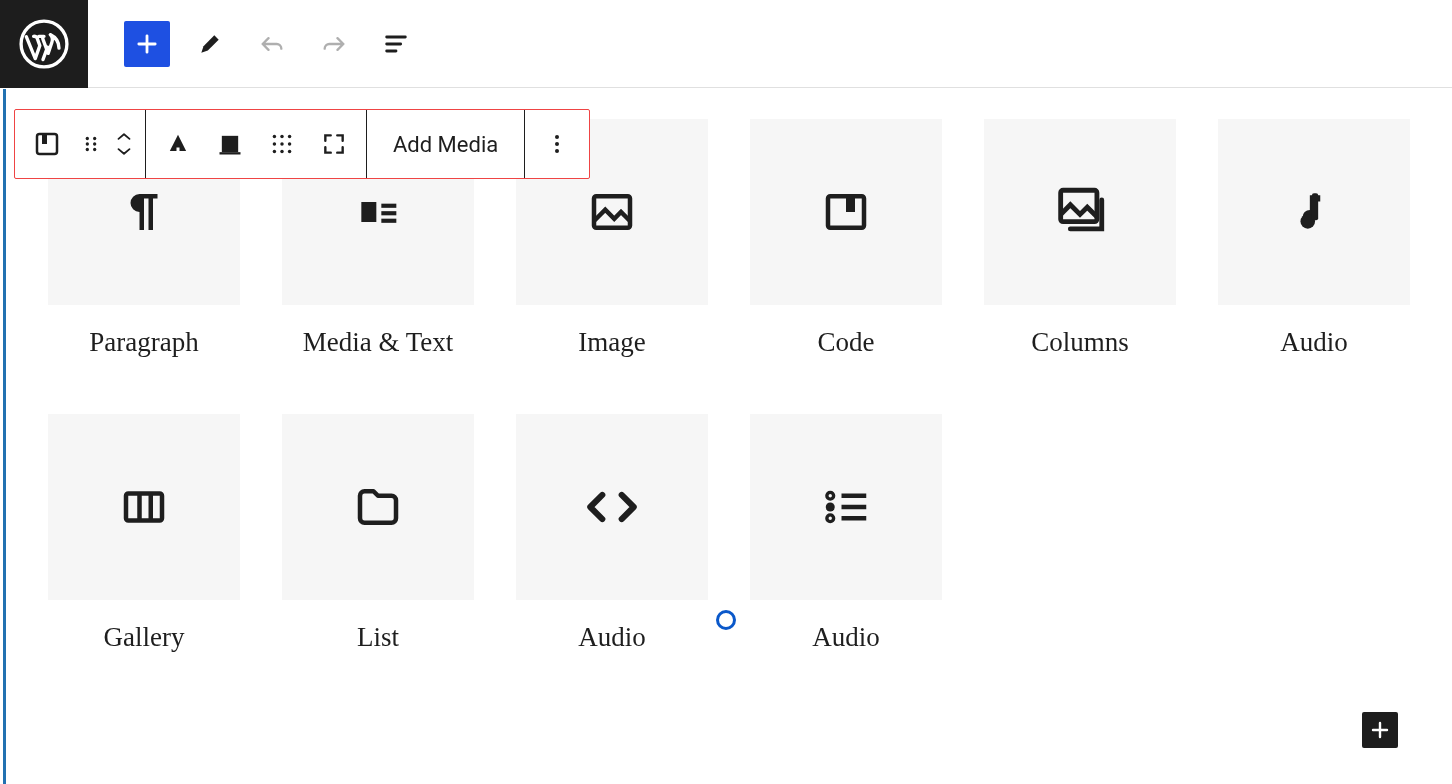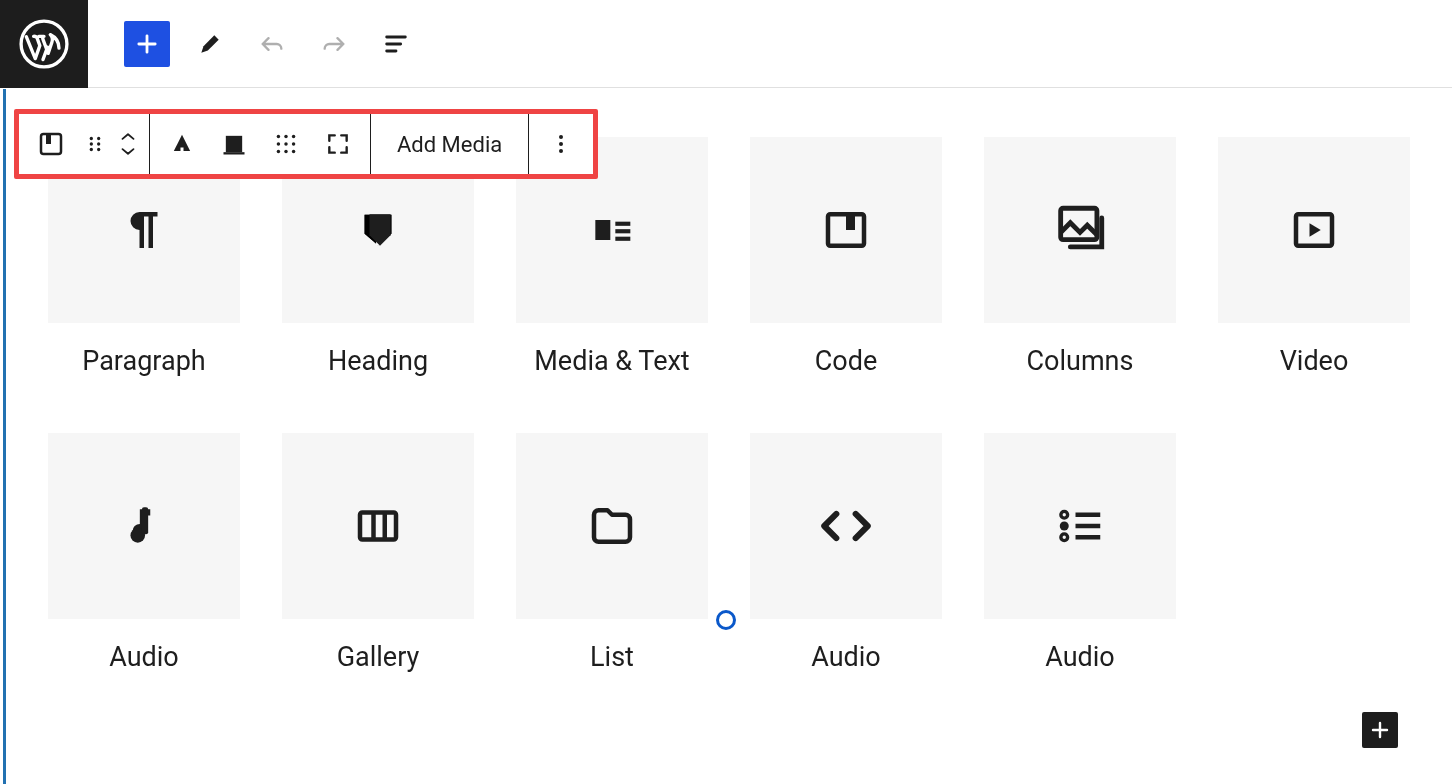--- a/index.html
+++ b/index.html
@@ -7,28 +7,28 @@
     
     .top-bar { display: flex; align-items: center; height: 88px; border-bottom: 1px solid #e0e0e0; }
     .wp-logo { width: 88px; height: 88px; background: #1d1d1d; display: flex; align-items: center; justify-content: center; }
     .wp-logo svg { width: 50px; height: 50px; }
     .toolbar-icons { display: flex; align-items: center; gap: 18px; padding-left: 36px; }
     .add-btn { width: 46px; height: 46px; background: #1e50e2; display: flex; align-items: center; justify-content: center; border-radius: 2px; cursor: pointer; }
     .add-btn svg { width: 28px; height: 28px; }
     .tool-icon { width: 44px; height: 44px; display: flex; align-items: center; justify-content: center; cursor: pointer; }
     .tool-icon.disabled { opacity: 0.35; cursor: default; }
     
-    .block-toolbar { position: absolute; top: 109px; left: 14px; display: flex; background: #fff; border: 5px solid #ef4444; border-radius: 2px; height: 70px; z-index: 10; }
+    .block-toolbar { position: absolute; top: 109px; left: 14px; display: flex; background: #fff; border: 1px solid #ef4444; border-radius: 2px; height: 70px; z-index: 10; }
     .bt-group { display: flex; align-items: center; border-right: 1px solid #1e1e1e; padding: 0 6px; }
     .bt-group:last-child { border-right: none; }
     .bt-btn { width: 52px; height: 52px; display: flex; align-items: center; justify-content: center; cursor: pointer; }
     .bt-move { width: 30px; display: flex; flex-direction: column; align-items: center; justify-content: center; gap: 2px; cursor: pointer; }
     .add-media-btn { padding: 0 20px; font-size: 22px; color: #1e1e1e; display: flex; align-items: center; cursor: pointer; white-space: nowrap; }
     
-    .content-area { position: absolute; top: 89px; left: 3px; right: 0; bottom: 0; border-left: 3px solid #2271b1; padding-top: 48px; }
+    .content-area { position: absolute; top: 89px; left: 3px; right: 0; bottom: 0; border-left: 3px solid #2271b1; padding-top: 30px; font-family: Liberation Serif, serif; }
     
     .blocks-grid { display: grid; grid-template-columns: repeat(6, 1fr); column-gap: 42px; row-gap: 56px; padding: 0 42px; }
     .block-item { display: flex; flex-direction: column; align-items: center; cursor: pointer; }
     .block-icon-box { width: 100%; height: 186px; background: #f6f6f6; display: flex; align-items: center; justify-content: center; }
     .block-label { font-size: 27px; color: #1e1e1e; margin-top: 22px; text-align: center; }
     
     .corner-add { position: absolute; bottom: 36px; right: 54px; width: 36px; height: 36px; background: #1e1e1e; border-radius: 2px; display: flex; align-items: center; justify-content: center; cursor: pointer; }
     .corner-add svg { width: 24px; height: 24px; }
     
     .cursor-ring { position: absolute; top: 610px; left: 716px; width: 20px; height: 20px; border: 3px solid #0a58ca; border-radius: 50%; z-index: 20; }
@@ -150,48 +150,42 @@
 
     <div class="block-item">
       <div class="block-icon-box">
         <svg viewBox="0 0 24 24" width="54" height="54">
             <path d="M10 4 H18 V6 H16 V20 H14 V6 H12 V20 H10 V12 A4 4 0 0 1 10 4 Z" fill="#1e1e1e"></path>
           </svg>
       </div>
       <div class="block-label">Paragraph</div>
     </div>
 
-    <div class="block-item">
-      <div class="block-icon-box">
-        <svg viewBox="0 0 24 24" width="46" height="46">
-            <path d="M5 4 H19 V14 L12 20 L5 14 Z" fill="#1e1e1e"></path>
-            <path d="M5 4 H19 V14 L12 20 L5 14 Z M12 20 V12" stroke="#fff" stroke-width="0"></path>
-            <polygon points="12,18 12,11 12,11" fill="#fff"></polygon>
-            <path d="M12 12 L12 20" stroke="#fff" stroke-width="2"></path>
-          </svg>
-        <svg viewBox="0 0 24 24" width="42" height="42" style="margin-left:-42px">
-            <path d="M6 3 H18 V15 L12 21 L6 15 Z" fill="#1e1e1e"></path>
-            <path d="M12 21 L12 13 L6 15 M12 13 L18 15" fill="#fff" opacity="0"></path>
-          </svg>
-      </div>
-      <div class="block-label">Heading</div>
-    </div>
 
     <div class="block-item">
       <div class="block-icon-box">
         <svg viewBox="0 0 24 24" width="56" height="40">
             <rect x="2" y="6" width="9" height="12" fill="#1e1e1e"></rect>
             <rect x="14" y="7" width="9" height="2.5" fill="#1e1e1e"></rect>
             <rect x="14" y="11.5" width="9" height="2.5" fill="#1e1e1e"></rect>
             <rect x="14" y="16" width="9" height="2.5" fill="#1e1e1e"></rect>
           </svg>
       </div>
       <div class="block-label">Media &amp; Text</div>
     </div>
 
+    <div class="block-item">
+      <div class="block-icon-box">
+        <svg viewBox="0 0 24 24" width="54" height="54">
+            <rect x="4" y="5" width="16" height="14" rx="1" stroke="#1e1e1e" stroke-width="2" fill="none"></rect>
+            <path d="M4 16 L9 11 L13 15 L16 12 L20 16" stroke="#1e1e1e" stroke-width="2" fill="none"></path>
+          </svg>
+      </div>
+      <div class="block-label">Image</div>
+    </div>
 
     <div class="block-item">
       <div class="block-icon-box">
         <svg viewBox="0 0 24 24" width="54" height="54">
             <rect x="4" y="5" width="16" height="14" rx="1" stroke="#1e1e1e" stroke-width="2" fill="none"></rect>
             <rect x="12" y="5" width="4" height="7" fill="#1e1e1e"></rect>
           </svg>
       </div>
       <div class="block-label">Code</div>
     </div>
@@ -200,29 +194,20 @@
       <div class="block-icon-box">
         <svg viewBox="0 0 24 24" width="58" height="58">
             <rect x="4" y="3" width="15" height="13" rx="1" stroke="#1e1e1e" stroke-width="2" fill="none"></rect>
             <path d="M4 13 L8 9 L12 13 L15 10 L19 14" stroke="#1e1e1e" stroke-width="2" fill="none"></path>
             <path d="M8 19 H21 V7" stroke="#1e1e1e" stroke-width="2" fill="none" stroke-linecap="round"></path>
           </svg>
       </div>
       <div class="block-label">Columns</div>
     </div>
 
-    <div class="block-item">
-      <div class="block-icon-box">
-        <svg viewBox="0 0 24 24" width="54" height="54">
-            <rect x="4" y="5" width="16" height="14" rx="1" stroke="#1e1e1e" stroke-width="2" fill="none"></rect>
-            <path d="M10 9 L15 12 L10 15 Z" fill="#1e1e1e"></path>
-          </svg>
-      </div>
-      <div class="block-label">Video</div>
-    </div>
 
     <div class="block-item">
       <div class="block-icon-box">
         <svg viewBox="0 0 24 24" width="50" height="50">
             <path d="M10 18 A3.5 3.5 0 1 1 10 11 V4 H15 V7 H12 V15" fill="#1e1e1e"></path>
             <circle cx="9" cy="16.5" r="3.5" fill="#1e1e1e"></circle>
             <rect x="11" y="3" width="3" height="13" fill="#1e1e1e" rx="1"></rect>
           </svg>
       </div>
       <div class="block-label">Audio</div>

